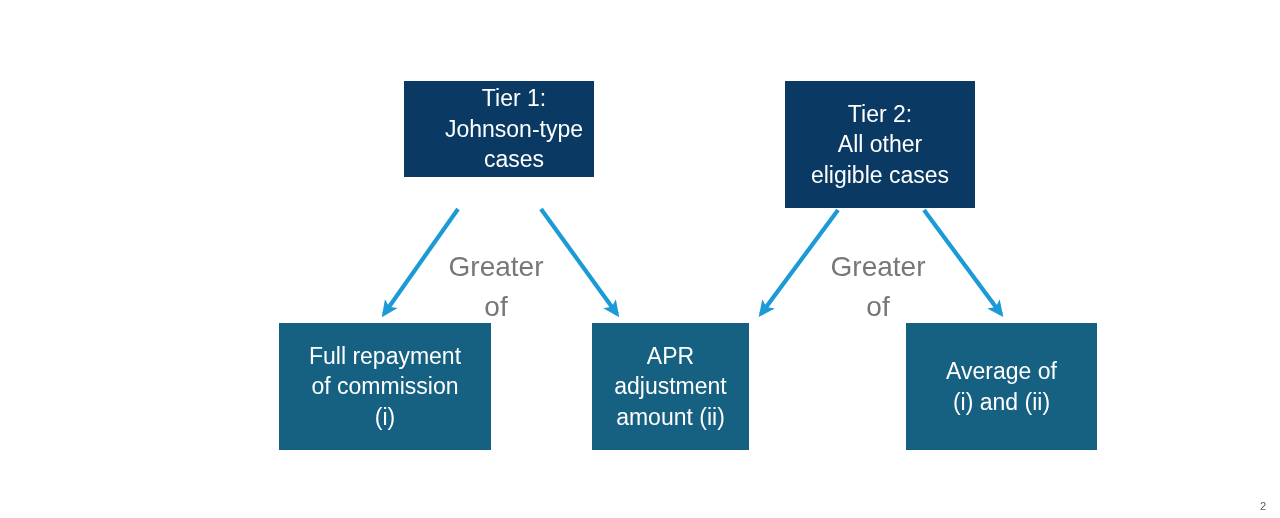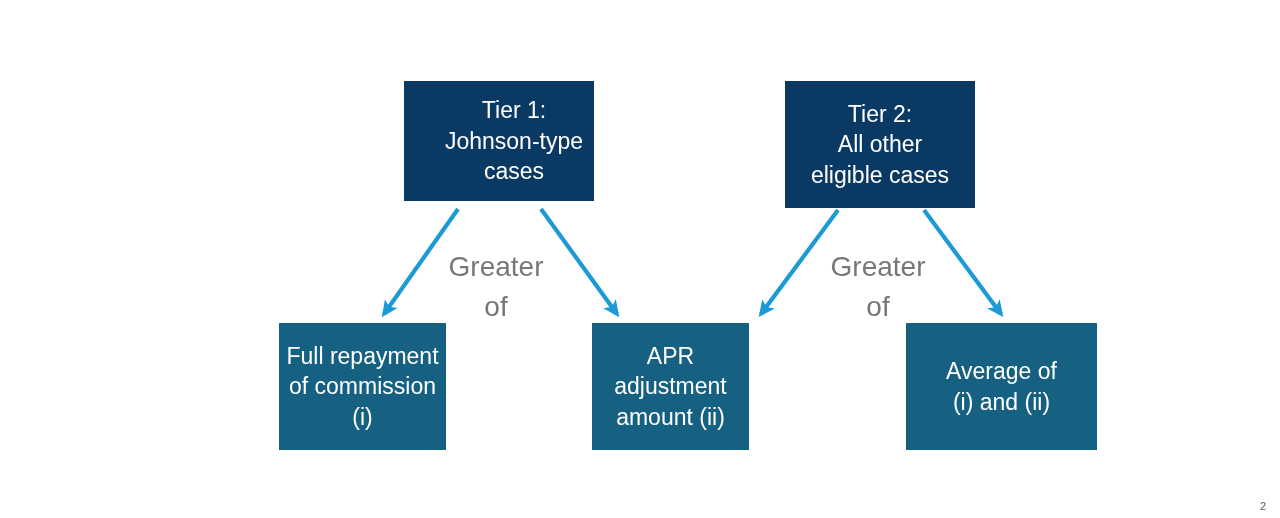--- a/index.html
+++ b/index.html
@@ -30,23 +30,23 @@
     white-space: pre-line;
   }
   .tier-node {
     background: #0a3a64;
     font-size: 23px;
   }
   .outcome-node {
     background: #166082;
     font-size: 23px;
   }
-  #tier1  { left: 404px; top: 81px;  width: 190px; height: 120px; padding-left: 36px; }
+  #tier1  { left: 404px; top: 81px;  width: 190px; height: 96px; padding-left: 36px; }
   #tier2  { left: 785px; top: 81px;  width: 190px; height: 127px; }
-  #out1   { left: 279px; top: 323px; width: 167px; height: 127px; }
+  #out1   { left: 279px; top: 323px; width: 212px; height: 127px; }
   #out2   { left: 592px; top: 323px; width: 157px; height: 127px; }
   #out3   { left: 906px; top: 323px; width: 191px; height: 127px; }
 
   .connector-label {
     position: absolute;
     text-align: center;
     color: #777777;
     font-size: 28px;
     line-height: 1.42;
     white-space: pre-line;

